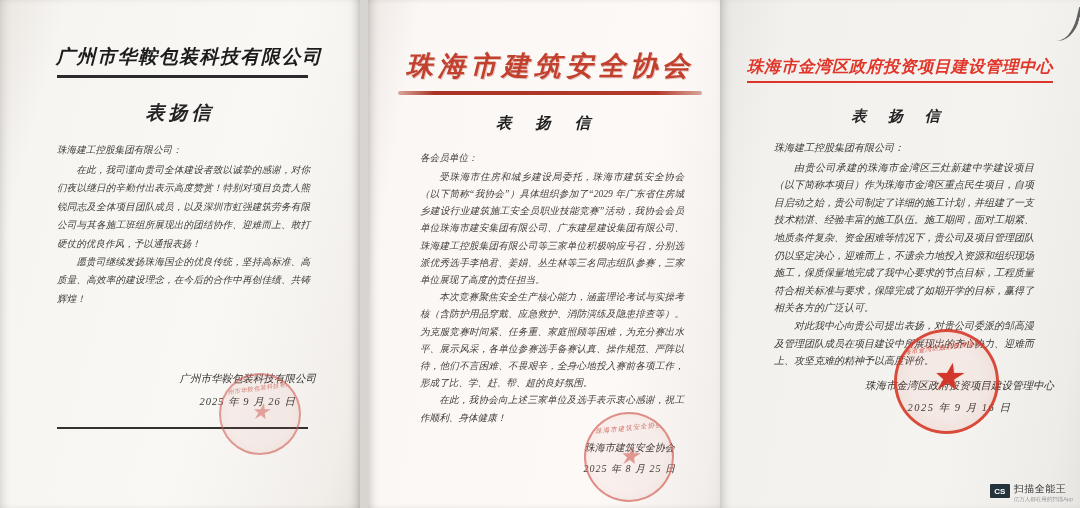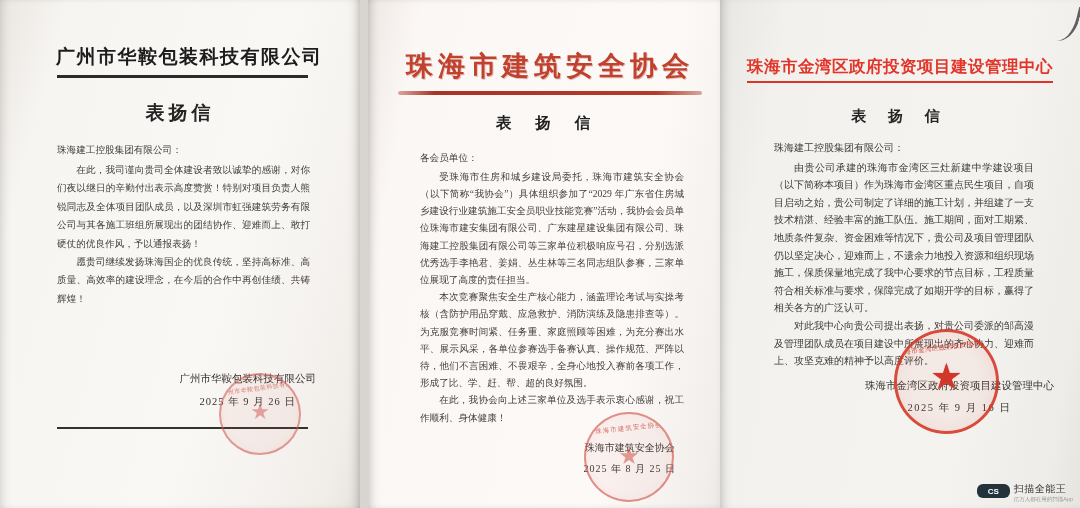--- a/index.html
+++ b/index.html
@@ -1,20 +1,20 @@
 <!DOCTYPE html>
 <html><head>
 <meta charset="utf-8">
 <style>
   html,body { margin:0; padding:0; }
   .canvas {
     position:relative; width:1080px; height:508px; overflow:hidden;
     background:#d8d5d0; font-family:"Liberation Serif","DejaVu Serif",serif;
   }
-  .page { position:absolute; top:0; width:360px; height:508px; overflow:hidden; }
+  .page { position:absolute; top:0; width:360px; height:508px; overflow:hidden;font-style:italic; }
   .page1 {
     left:0;
     background:linear-gradient(105deg,#eae6e1 0%,#f7f5f2 14%,#faf8f5 60%,#f1eeea 92%,#e7e4df 100%);
     box-shadow:inset -8px 0 12px -8px rgba(0,0,0,.35), inset 8px 0 12px -8px rgba(0,0,0,.2);
   }
   .page2 {
     left:368px;
     background:linear-gradient(100deg,#efe8e5 0%,#fbf7f4 12%,#fcf9f7 70%,#f2eeeb 94%,#e9e5e2 100%);
     box-shadow:inset -8px 0 12px -8px rgba(0,0,0,.3), inset 8px 0 12px -8px rgba(0,0,0,.3);
   }
@@ -89,21 +89,21 @@
   .stamp3 .star { top:24px; font-size:36px; color:#d1372a; text-shadow:0 0 1px #d1372a; }
 
   
   .corner-mark { position:absolute; right:2px; top:4px; width:22px; height:38px;
                  border-right:3px solid rgba(60,60,60,.8); border-radius:0 0 70% 0;
                  transform:rotate(14deg); z-index:4; }
 
   
   .watermark { position:absolute; right:7px; bottom:5px; display:flex; align-items:flex-start;
                gap:4px; z-index:5; font-family:"Liberation Sans","DejaVu Sans",sans-serif; }
-  .cs-badge { width:33px; height:14px; margin-top:1px; background:#24323c; border-radius:6px;
+  .cs-badge { width:20px; height:14px; margin-top:1px; background:#24323c; border-radius:1px;
               color:#fff; font-size:8px; font-weight:bold; display:flex;
               align-items:center; justify-content:center; }
   .wm-name { font-size:10px; font-weight:normal; color:#3a3a3a; letter-spacing:.5px; line-height:12px; }
   .wm-tag { font-size:5.5px; color:#9a9a9a; margin-top:1px; }
 </style>
 </head>
 <body>
 
 <div class="canvas">
 

